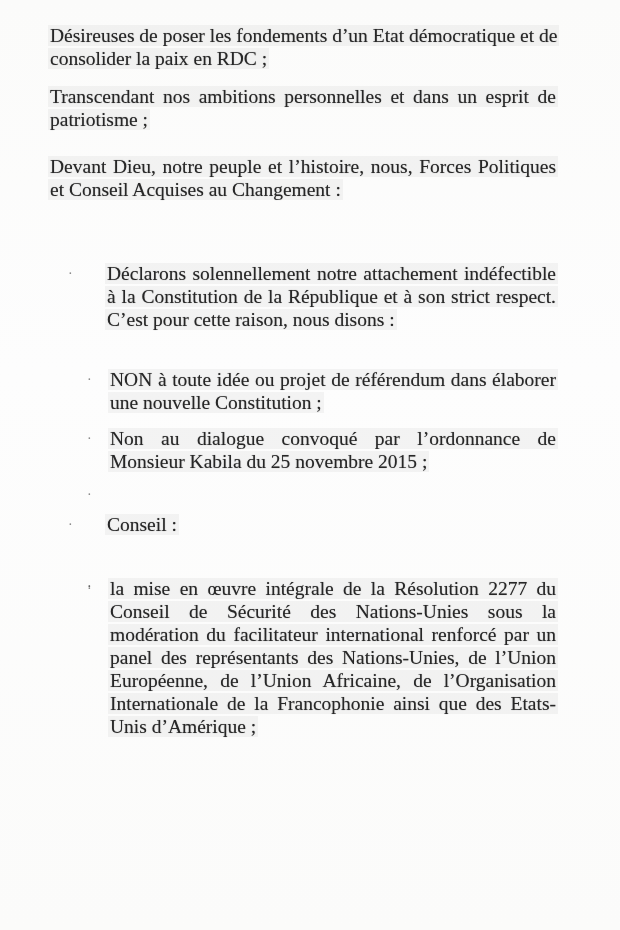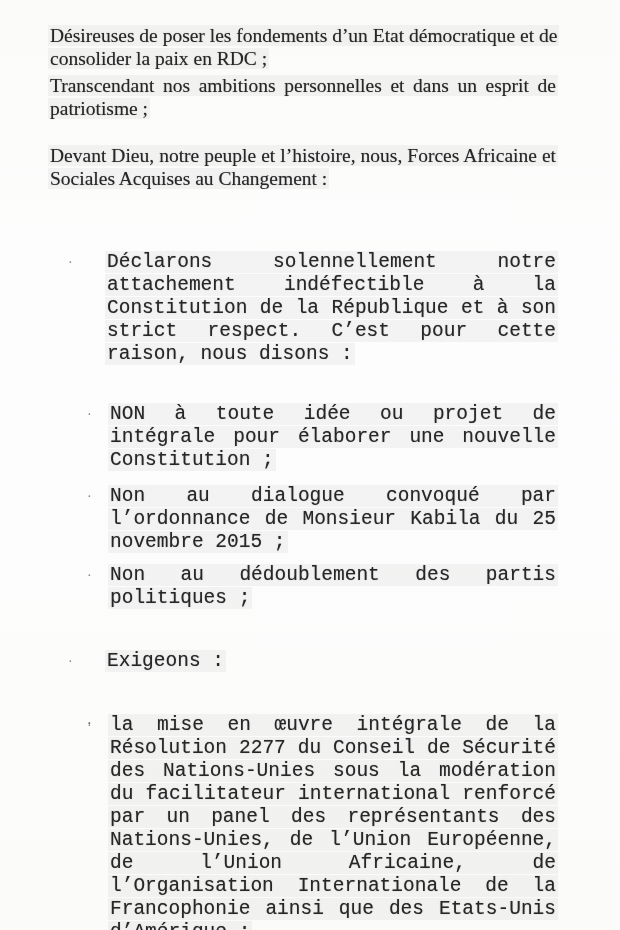--- a/index.html
+++ b/index.html
@@ -44,59 +44,57 @@
     color: #4a4a4a;
     opacity: 0.65;
     font-size: 14px;
     line-height: 23px;
   }
   .row.lvl1 .dot { left: 20px; }
   .row.lvl2 .dot { left: 39px; }
   .row .txt {
     margin: 9px;
     text-align: justify;
-    font-family: Liberation Mono, monospace;
   }
   .row.lvl1 .txt { margin-left: 57px; width: 453px; }
   .row.lvl2 .txt { margin-left: 60px; width: 450px; }
 </style>
 </head>
 <body>
 
 <div class="page">
 
   <p class="para" style="margin-top:0"><span class="hl">Désireuses de poser les fondements d’un Etat démocratique et de consolider la paix en RDC ;</span></p>
 
-  <p class="para" style="margin-top:4px"><span class="hl">Transcendant nos ambitions personnelles et dans un esprit de patriotisme ;</span></p>
+  <p class="para" style="margin-top:15px"><span class="hl">Transcendant nos ambitions personnelles et dans un esprit de patriotisme ;</span></p>
 
-  <p class="para" style="margin-top:24px"><span class="hl">Devant Dieu, notre peuple et l’histoire, nous, Forces Africaine et Sociales Acquises au Changement :</span></p>
+  <p class="para" style="margin-top:24px"><span class="hl">Devant Dieu, notre peuple et l’histoire, nous, Forces Politiques et Conseil Acquises au Changement :</span></p>
 
   <div class="row lvl1" style="margin-top:61px">
     <span class="dot">·</span>
     <p class="txt"><span class="hl">Déclarons solennellement notre attachement indéfectible à la Constitution de la République et à son strict respect. C’est pour cette raison, nous disons :</span></p>
   </div>
 
   <div class="row lvl2" style="margin-top:37px">
     <span class="dot">·</span>
-    <p class="txt"><span class="hl">NON à toute idée ou projet de intégrale pour élaborer une nouvelle Constitution ;</span></p>
+    <p class="txt"><span class="hl">NON à toute idée ou projet de référendum dans élaborer une nouvelle Constitution ;</span></p>
   </div>
 
   <div class="row lvl2" style="margin-top:13px">
     <span class="dot">·</span>
     <p class="txt"><span class="hl">Non au dialogue convoqué par l’ordonnance de Monsieur Kabila du 25 novembre 2015 ;</span></p>
   </div>
 
   <div class="row lvl2" style="margin-top:10px">
     <span class="dot">·</span>
-    <p class="txt"><span class="hl">Non au dédoublement des partis politiques ;</span></p>
   </div>
 
   <div class="row lvl1" style="margin-top:40px">
     <span class="dot">·</span>
-    <p class="txt"><span class="hl">Exigeons :</span></p>
+    <p class="txt"><span class="hl">Conseil :</span></p>
   </div>
 
   <div class="row lvl2" style="margin-top:39px">
     <span class="dot">·</span>
   </div>
 
   <div class="row lvl2" style="margin-top:9px">
     <span class="dot">·</span>
   </div>
 

